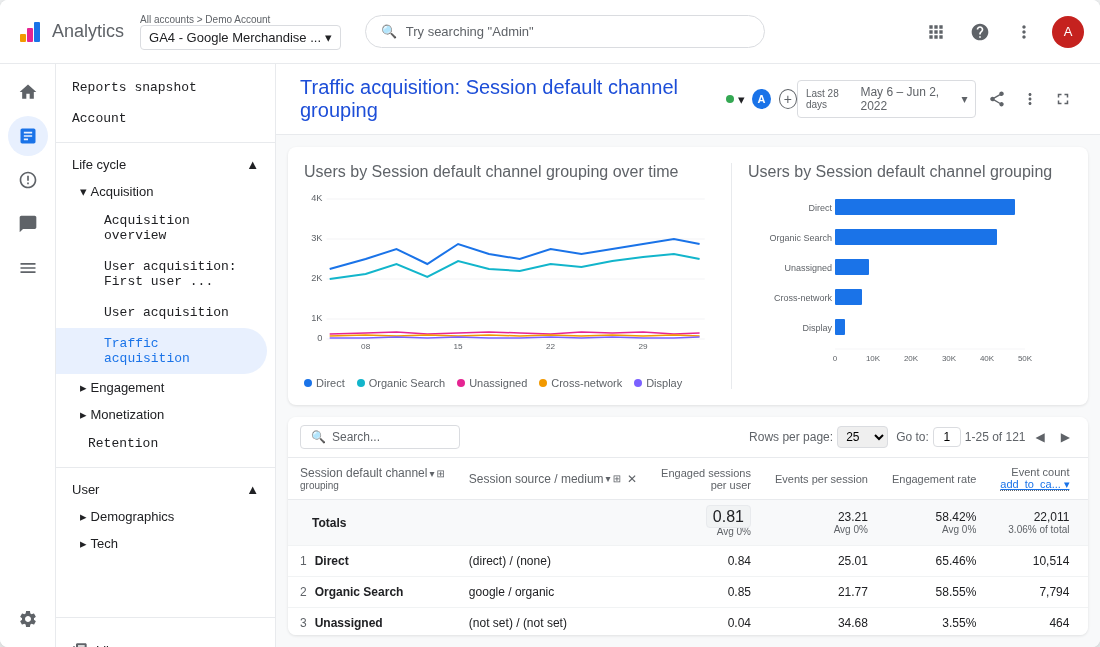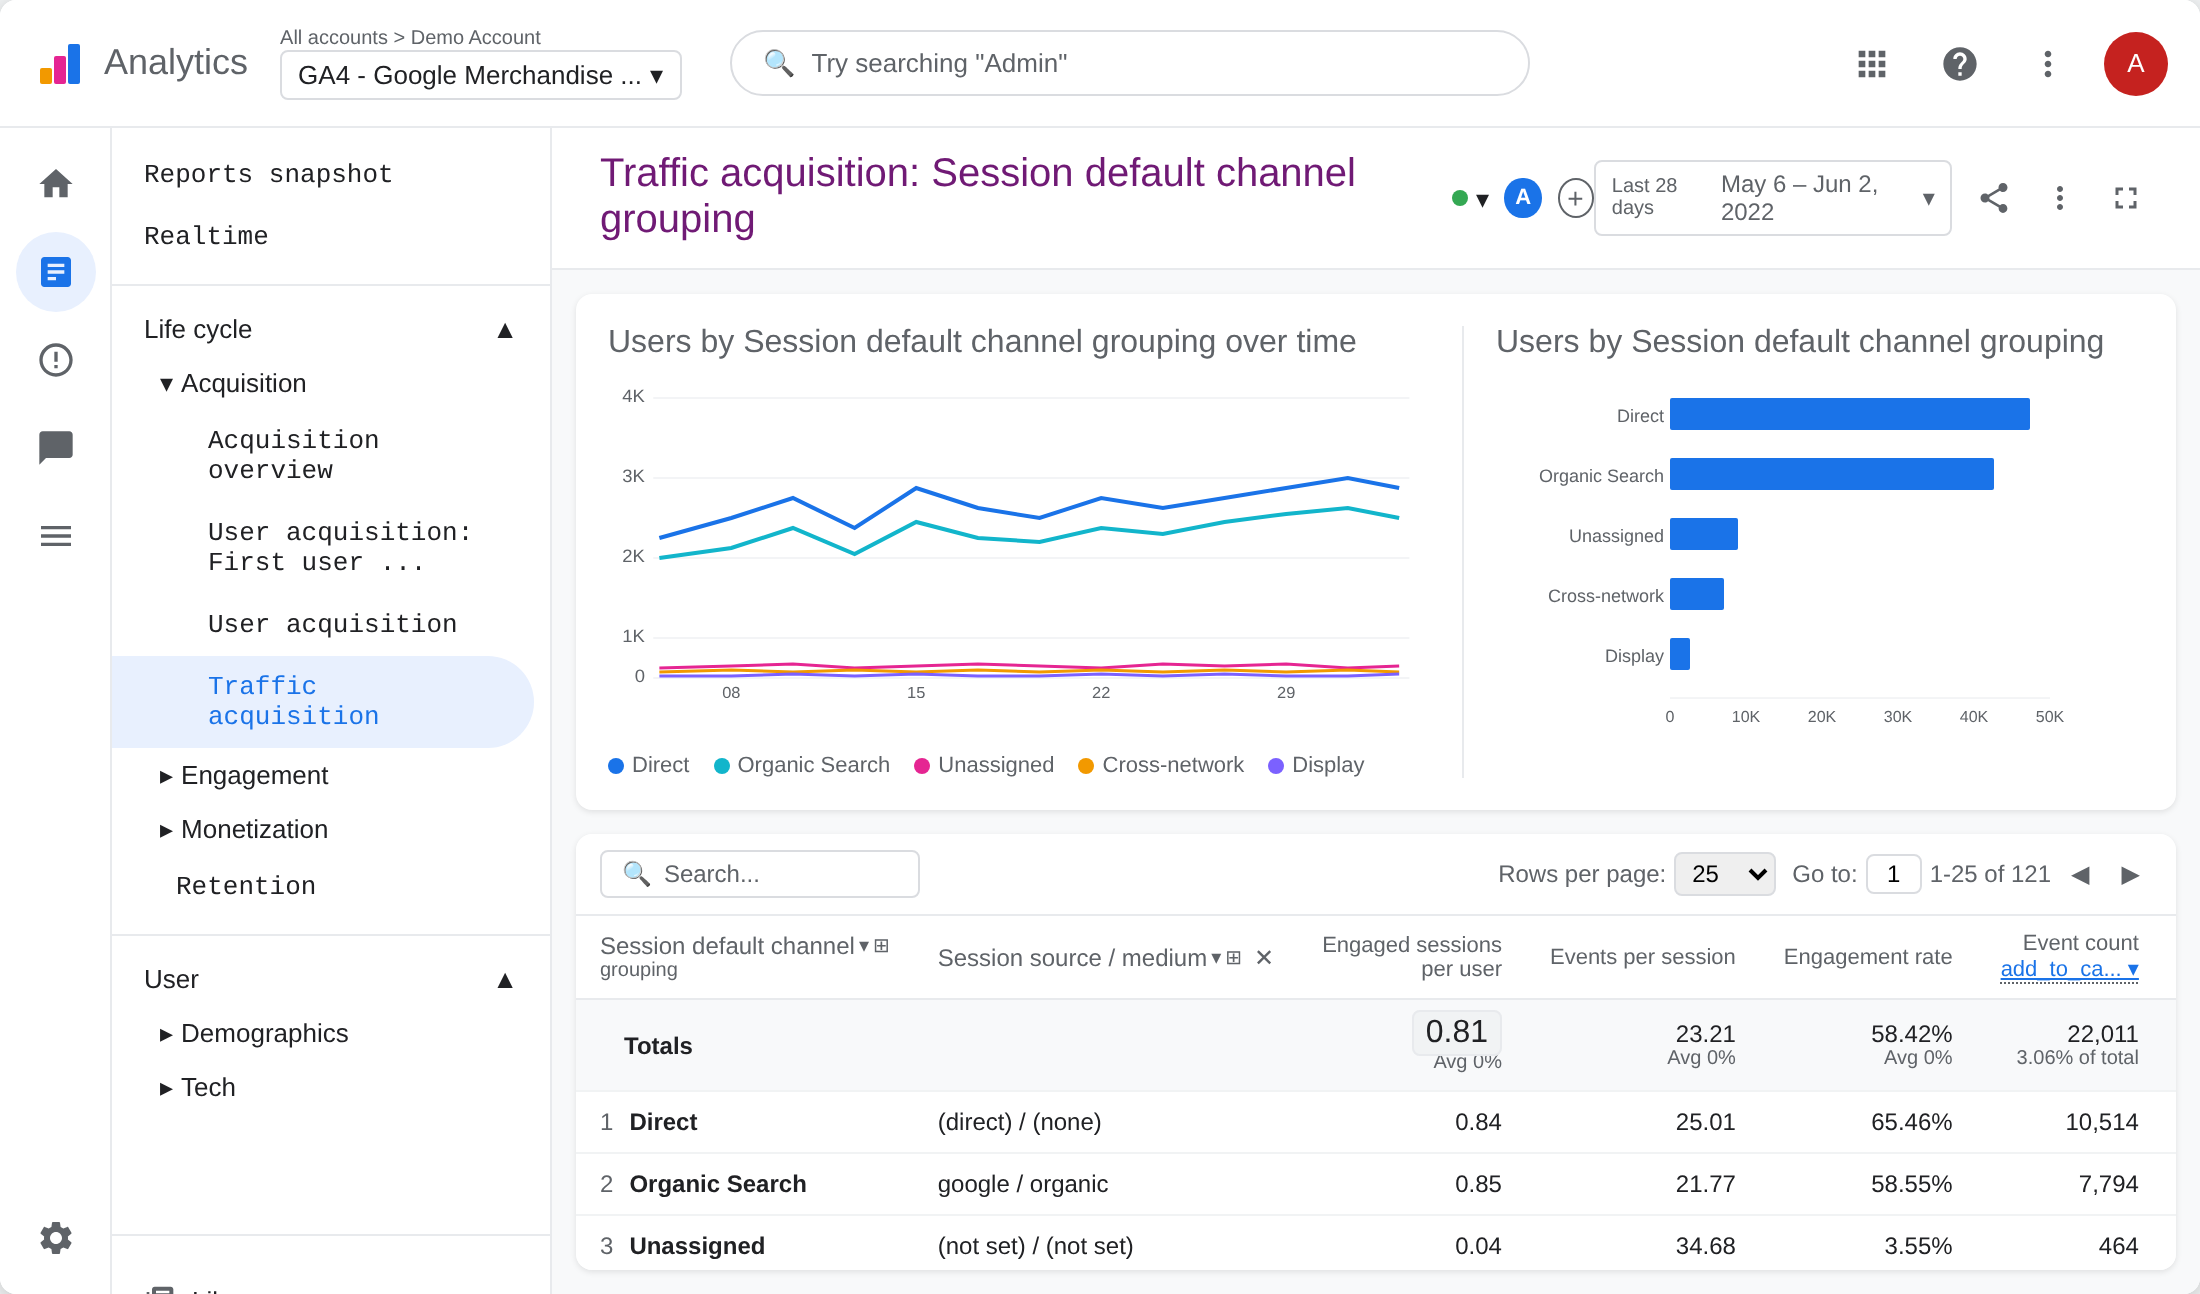--- a/index.html
+++ b/index.html
@@ -37,21 +37,21 @@
     .sidebar-group-header { padding: 6px 16px; cursor: pointer; display: flex; align-items: center; gap: 4px; font-size: 13px; color: #202124; font-weight: 500; }
     .sidebar-divider { height: 1px; background: #e8eaed; margin: 8px 0; }
     .library-item { padding: 8px 16px; cursor: pointer; display: flex; align-items: center; gap: 8px; font-size: 13px; color: #202124; }
     
     
     .content-area { flex: 1; display: flex; flex-direction: column; overflow: hidden; background: #f8f9fa; }
     
     
     .page-header { background: #fff; padding: 12px 24px; display: flex; align-items: center; justify-content: space-between; border-bottom: 1px solid #e8eaed; flex-shrink: 0; }
     .page-title-row { display: flex; align-items: center; gap: 8px; }
-    .page-title { font-size: 20px; font-weight: 400; color: #701a75; }
+    .page-title { font-size: 20px; font-weight: 400; color: #1d4ed8; }
     .header-actions { display: flex; align-items: center; gap: 8px; }
     .date-range { display: flex; align-items: center; gap: 4px; font-size: 12px; color: #5f6368; background: #fff; border: 1px solid #dadce0; border-radius: 4px; padding: 4px 8px; cursor: pointer; }
     .header-icon-btn { width: 28px; height: 28px; display: flex; align-items: center; justify-content: center; cursor: pointer; color: #5f6368; border-radius: 50%; }
     
     
     .charts-section { display: flex; gap: 0; padding: 16px; flex-shrink: 0; background: #fff; margin: 12px; border-radius: 8px; box-shadow: 0 1px 3px rgba(0,0,0,0.1); }
     
     .line-chart-container { flex: 1; border-right: 1px solid #e8eaed; padding-right: 16px; }
     .bar-chart-container { width: 340px; padding-left: 16px; }
     .chart-title { font-size: 16px; color: #5f6368; margin-bottom: 8px; }
@@ -173,21 +173,21 @@
             <path d="M19.14 12.94c.04-.3.06-.61.06-.94 0-.32-.02-.64-.07-.94l2.03-1.58c.18-.14.23-.41.12-.61l-1.92-3.32c-.12-.22-.37-.29-.59-.22l-2.39.96c-.5-.38-1.03-.7-1.62-.94l-.36-2.54c-.04-.24-.24-.41-.48-.41h-3.84c-.24 0-.43.17-.47.41l-.36 2.54c-.59.24-1.13.57-1.62.94l-2.39-.96c-.22-.08-.47 0-.59.22L2.74 8.87c-.12.21-.08.47.12.61l2.03 1.58c-.05.3-.09.63-.09.94s.02.64.07.94l-2.03 1.58c-.18.14-.23.41-.12.61l1.92 3.32c.12.22.37.29.59.22l2.39-.96c.5.38 1.03.7 1.62.94l.36 2.54c.05.24.24.41.48.41h3.84c.24 0 .44-.17.47-.41l.36-2.54c.59-.24 1.13-.56 1.62-.94l2.39.96c.22.08.47 0 .59-.22l1.92-3.32c.12-.22.07-.47-.12-.61l-2.01-1.58zM12 15.6c-1.98 0-3.6-1.62-3.6-3.6s1.62-3.6 3.6-3.6 3.6 1.62 3.6 3.6-1.62 3.6-3.6 3.6z"></path>
           </svg>
       </div>
     </div>
 
     <div class="sidebar">
       <div class="sidebar-item">
         <span>Reports snapshot</span>
       </div>
       <div class="sidebar-item">
-        <span>Realtime</span>
+        <span>Account</span>
       </div>
       <div class="sidebar-divider"></div>
       <div class="sidebar-group-header">
         <span>Life cycle</span>
         <span style="margin-left:auto;">▲</span>
       </div>
       <div class="sidebar-group-header sub" style="padding-left:24px;">
         <span>▾</span>
         <span>Acquisition</span>
       </div>

